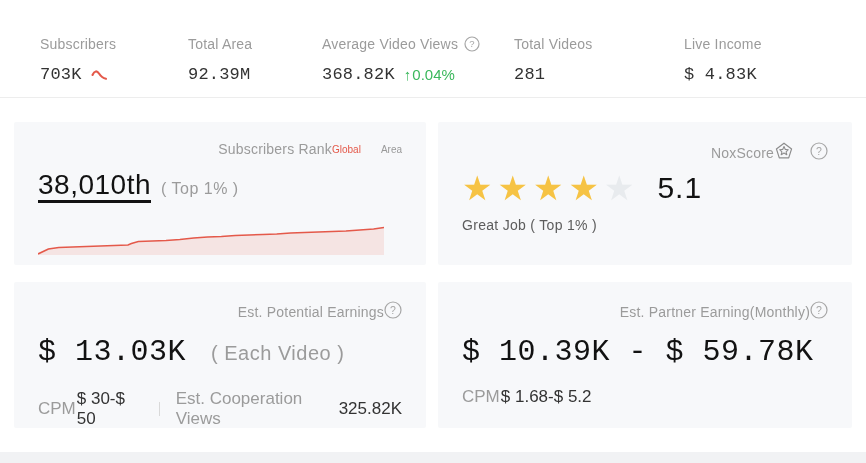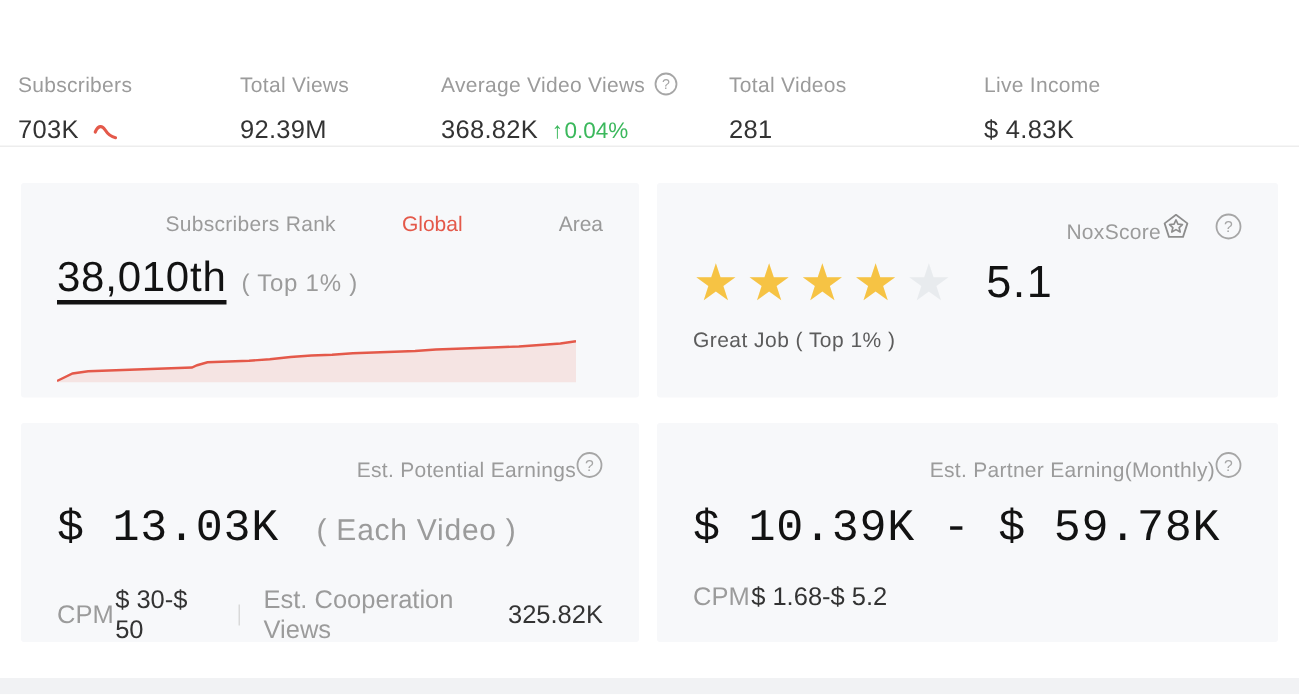--- a/index.html
+++ b/index.html
@@ -3,48 +3,48 @@
 <meta charset="utf-8">
 <style>
   html,body{margin:0;padding:0;background:#fff;}
   .page{
     width:866px;height:463px;position:relative;overflow:hidden;
     background:#fff;font-family:"Liberation Sans","DejaVu Sans",sans-serif;
     -webkit-font-smoothing:antialiased;
   }
   
   .stats-bar{
-    display:flex;align-items:flex-end;
-    padding:22px 0 0 12px;height:75px;
+    display:flex;align-items:center;
+    padding:22px 0 0 40px;height:75px;
     border-bottom:1px solid #ededed;
   }
   .stat{flex:none;}
   .stat.w1{width:148px}.stat.w2{width:134px}.stat.w3{width:192px}.stat.w4{width:170px}
   .stat-label-row{display:flex;align-items:center;gap:6px;}
   .stat-label{font-size:14px;color:#9b9b9b;letter-spacing:.2px;}
   .stat-value-row{display:flex;align-items:center;gap:9px;margin-top:13px;}
-  .stat-value{font-size:17px;color:#333;letter-spacing:.2px;}
+  .stat-value{font-size:17px;color:#333;letter-spacing:.2px;font-family:Liberation Mono, monospace;}
   .delta-up{font-size:15px;color:#3bb85c;display:flex;align-items:center;gap:1px;}
   .trend-icon svg{display:block;}
   .help-icon svg{display:block;}
   
   .cards{
     display:grid;grid-template-columns:412px 414px;grid-template-rows:143px 146px;
     gap:17px 12px;margin:24px 14px 0 14px;
   }
   .card{
     background:#f7f8fa;border-radius:2px;box-sizing:border-box;
     padding:19px 24px;position:relative;
   }
   .card-header{display:flex;align-items:center;justify-content:flex-end;}
   .card-title{font-size:14px;color:#9b9b9b;letter-spacing:.2px;}
   .card-icons{display:flex;align-items:center;gap:16px;}
   
   .rank-tabs{display:flex;align-items:center;gap:20px;}
-  .tab{font-size:14px;color:#999;cursor:pointer;margin-left:44px;}
+  .tab{font-size:10px;color:#999;cursor:pointer;}
   .tab.active{color:#e4594a;}
   .rank-row{display:flex;align-items:baseline;margin-top:12px;}
   .rank-value{
     font-size:28px;color:#121212;letter-spacing:.5px;cursor:pointer;
     text-decoration:underline;text-decoration-thickness:3px;
     text-underline-offset:6px;text-decoration-color:#121212;
     padding-right:10px;
   }
   .rank-note{font-size:16px;color:#9b9b9b;letter-spacing:.5px;}
   .rank-chart{position:absolute;left:24px;right:42px;bottom:10px;height:34px;}
@@ -83,21 +83,21 @@
         <span class="trend-icon">
           <svg width="17" height="13" viewBox="0 0 17 13">
             <path d="M1.5,7 C3.5,2.5 6,2.5 8,5.5 C10,8.7 12.5,10.3 15,10.8" fill="none" stroke="#e4594a" stroke-width="2.1" stroke-linecap="round"></path>
           </svg>
         </span>
       </div>
     </div>
 
     <div class="stat w2">
       <div class="stat-label-row">
-        <span class="stat-label">Total Views</span>
+        <span class="stat-label">Total Area</span>
       </div>
       <div class="stat-value-row">
         <span class="stat-value">92.39M</span>
       </div>
     </div>
 
     <div class="stat w3">
       <div class="stat-label-row">
         <span class="stat-label">Average Video Views</span>
         <span class="help-icon">

